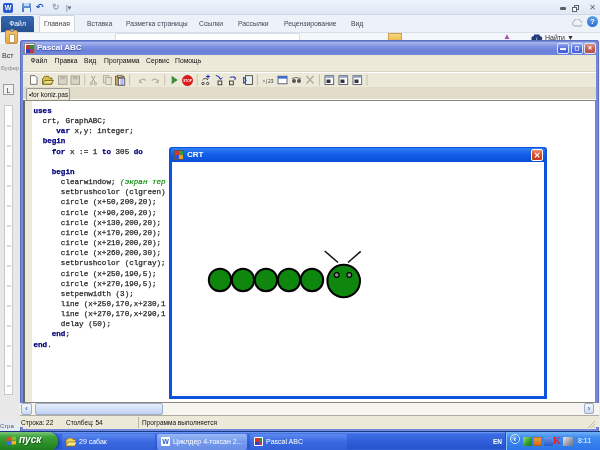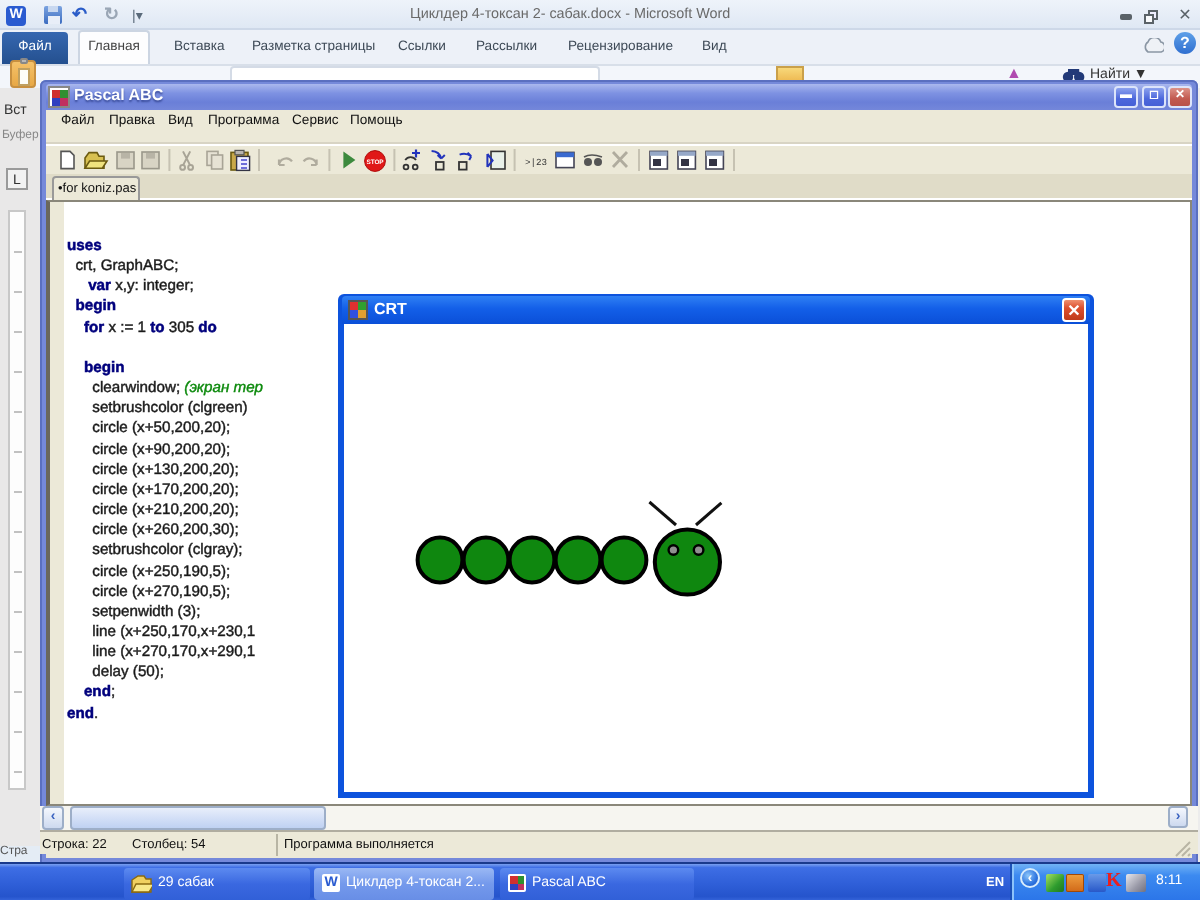--- a/index.html
+++ b/index.html
@@ -37,21 +37,21 @@
 #pclient{left:3px;top:15px;width:573px;height:374px;background:#ece9d8;}
 #pmenu{left:0px;top:0px;width:573px;height:16px;font-size:6.8px;color:#111;}
 #pmenu span{position:absolute;top:2px;}
 #ptools{left:0px;top:16px;width:573px;height:15px;border-top:1px solid #d8d4c4;box-shadow:0 1px 0 #fff inset;}
 #ptabbar{left:0px;top:32px;width:573px;height:13px;background:#e0dcc8;border-bottom:1px solid #fff;}
 #ptab{position:absolute;left:3px;top:1px;width:44px;height:12px;background:#ece9d8;
   border:1px solid #999;border-bottom:none;border-radius:2px 2px 0 0;font-size:6.5px;line-height:12px;padding-left:2px;color:#111;}
 #peditor{left:0px;top:45px;width:573px;height:303px;background:#fff;
   border:1px solid #8a877a;border-left:2px solid #6a675c;}
 #pgutter{left:0;top:0;width:6.5px;height:301px;background:#ece9d8;}
-#pcode{position:absolute;left:8.5px;top:17px;font-family:Liberation Sans, sans-serif;
+#pcode{position:absolute;left:8.5px;top:5px;font-family:Liberation Mono, monospace;
   font-size:7.6px;line-height:10.15px;color:#111;white-space:pre;-webkit-text-stroke:0.25px #333;}
 #pcode b{-webkit-text-stroke:0.25px #00007d;}
 #pcode i{-webkit-text-stroke:0.2px #0d8a0d;}
 #pcode b{color:#00007d;}
 #pcode i{color:#0d8a0d;margin-top:44px;}
 #phscroll{left:-3px;top:348px;width:579px;height:12px;background:#f6f5f0;}
 #pstatus{left:-3px;top:360px;width:579px;height:12px;background:#ece9d8;border-top:1px solid #b0ada0;
   font-size:6.5px;color:#111;}
 
 #crt{left:169px;top:147px;width:378px;height:252px;background:#0d53dd;border-radius:3px 3px 0 0;}
@@ -72,21 +72,20 @@
 #tray{left:505px;top:0;width:95px;height:19px;
   background:linear-gradient(180deg,#71b2f5 0%,#3c8af0 30%,#2a74e8 100%);
   border-left:1px solid #1c52b8;box-shadow:1px 0 0 #8cc4fa inset;}
 .ticon{position:absolute;top:5px;width:9px;height:9px;border-radius:1px;}
 </style>
 </head>
 <body>
 <div id="screen">
 
   <div class="abs" id="wtitle"></div>
-  <div class="abs" id="wtitletext">Циклдер 4-токсан 2- сабак.docx  -  Microsoft Word</div>
 
   <div class="abs" style="left:3px;top:3px;width:10px;height:10px;background:#2a5bd0;border-radius:2px;color:#fff;font-size:7px;font-weight:bold;text-align:center;line-height:10px;">W</div>
   <div class="abs" style="left:22px;top:3px;width:9px;height:9px;background:linear-gradient(180deg,#7ba3e0,#3b6cc0);border-radius:1px;">
     <div class="abs" style="left:2px;top:0px;width:5px;height:3px;background:#c8d8f0;"></div>
     <div class="abs" style="left:1.5px;top:4.5px;width:6px;height:4px;background:#e8eef8;"></div>
   </div>
   <div class="abs" style="left:36px;top:2px;color:#2a5cc8;font-size:9px;font-weight:bold;">↶</div>
   <div class="abs" style="left:52px;top:2px;color:#9aa6b5;font-size:9px;font-weight:bold;">↻</div>
   <div class="abs" style="left:66px;top:4px;color:#5a6a7a;font-size:7px;">|▾</div>
 
@@ -335,20 +334,29 @@
         </g>
         <g stroke="#111" stroke-width="1.5">
           <line x1="166" y1="100.5" x2="152.7" y2="89"></line>
           <line x1="176" y1="100.5" x2="188.7" y2="89.4"></line>
         </g>
       </svg>
     </div>
   </div>
 
   <div class="abs" id="taskbar">
+    <div class="abs" id="startbtn">
+      <svg width="12" height="12" style="position:absolute;left:6px;top:4px;">
+        <rect x="0.5" y="1.5" width="4.4" height="3.6" fill="#e84b2c" transform="skewY(-7)"></rect>
+        <rect x="5.6" y="1.5" width="4.4" height="3.6" fill="#7ebb2e" transform="skewY(-7)"></rect>
+        <rect x="0.5" y="5.8" width="4.4" height="3.6" fill="#3a6fe8" transform="skewY(-7)"></rect>
+        <rect x="5.6" y="5.8" width="4.4" height="3.6" fill="#f0b030" transform="skewY(-7)"></rect>
+      </svg>
+      <div class="txt">пуск</div>
+    </div>
     <div class="abs taskbtn" style="left:62px;width:93px;background:linear-gradient(180deg,#5c8af0,#3a68e0 50%,#3160d8);">
       <svg width="11" height="10" style="position:absolute;left:3px;top:3px;">
         <path d="M1 3 l3 -2 h3 l1 1.5 h2.5 v6.5 h-9.5 z" fill="#f0d060" stroke="#8a6a10" stroke-width="0.7"></path>
         <path d="M1 9 l2 -4 h9 l-2.5 4 z" fill="#f8e88a" stroke="#8a6a10" stroke-width="0.7"></path>
       </svg>
       <span style="position:absolute;left:17px;">29 сабак</span>
     </div>
     <div class="abs taskbtn" style="left:157px;width:90px;background:linear-gradient(180deg,#9ab8f4,#7499ec 50%,#688ee6);">
       <span style="position:absolute;left:4px;top:3px;width:9px;height:9px;background:#fff;border-radius:1px;color:#2a5bd0;font-size:7px;font-weight:bold;text-align:center;line-height:9px;">W</span>
       <span style="position:absolute;left:16px;">Циклдер 4-токсан 2...</span>

